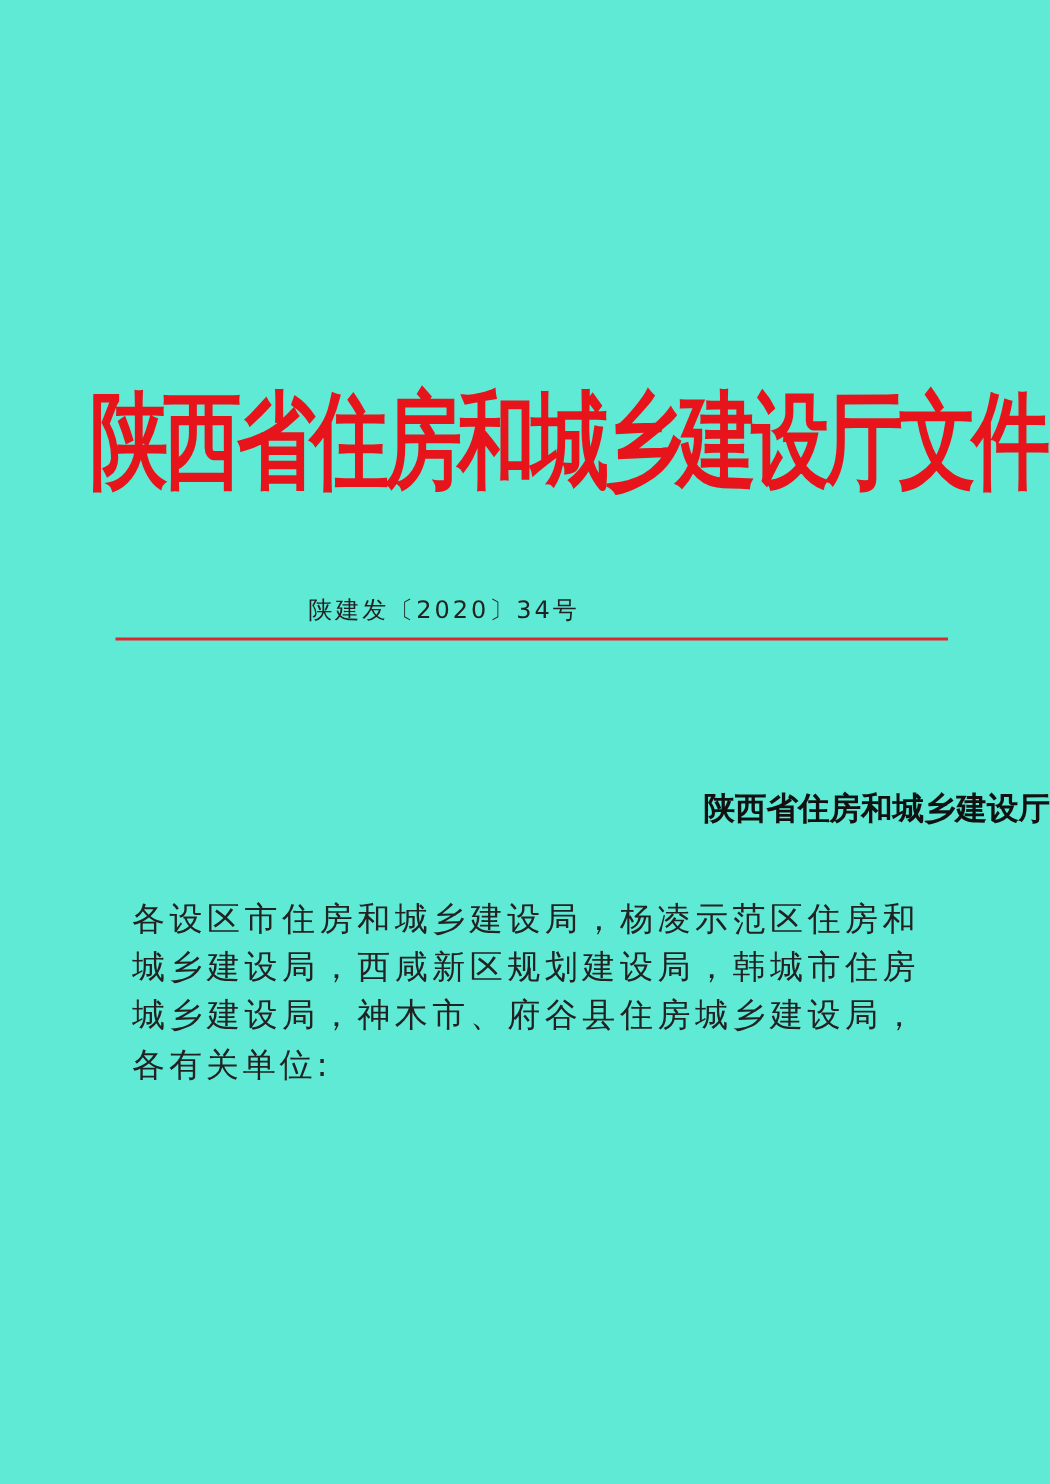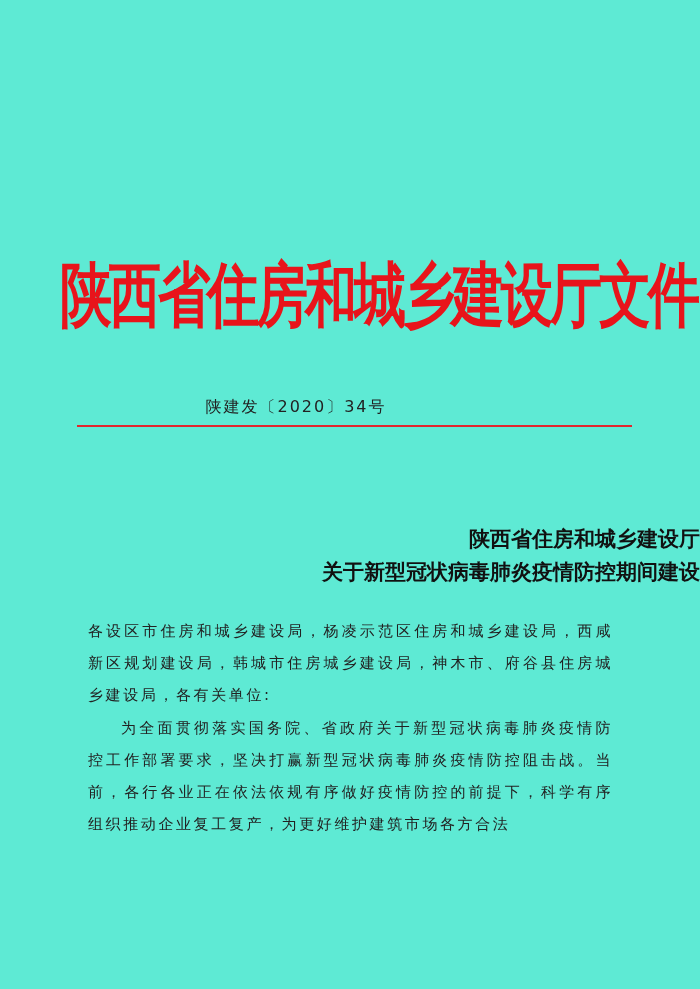--- a/index.html
+++ b/index.html
@@ -69,24 +69,24 @@
       font-weight: bold;
       font-size: 21px;
       line-height: 33px;
       color: #111;
       margin-top: 44px;
     }
     .doc-title div { white-space: nowrap; }
     .body-text {
       position: absolute;
       left: 88px;
-      top: 615px;
+      top: 598px;
       width: 525px;
       font-family: "DejaVu Sans", "Liberation Sans", sans-serif;
-      font-size: 15px;
+      font-size: 22px;
       line-height: 32.2px;
       letter-spacing: 2.6px;
       color: #222;
       text-align: justify;
     }
     .body-text p {
       margin: 0;
     }
     .body-text p.indent {
       text-indent: 2.2em;
@@ -98,21 +98,19 @@
 <div class="page">
 
   <div class="masthead">陕西省住房和城乡建设厅文件</div>
 
   <div class="doc-number">陕建发〔2020〕34号</div>
 
   <div class="red-rule"></div>
 
   <div class="doc-title">
     <div>陕西省住房和城乡建设厅</div>
-    <div>关于新型冠状病毒肺炎疫情防控期间建设</div>
   </div>
 
   <div class="body-text">
     <p>各设区市住房和城乡建设局，杨凌示范区住房和城乡建设局，西咸新区规划建设局，韩城市住房城乡建设局，神木市、府谷县住房城乡建设局，各有关单位:</p>
-    <p class="indent">为全面贯彻落实国务院、省政府关于新型冠状病毒肺炎疫情防控工作部署要求，坚决打赢新型冠状病毒肺炎疫情防控阻击战。当前，各行各业正在依法依规有序做好疫情防控的前提下，科学有序组织推动企业复工复产，为更好维护建筑市场各方合法</p>
   </div>
 
 </div>
 
 </body></html>

